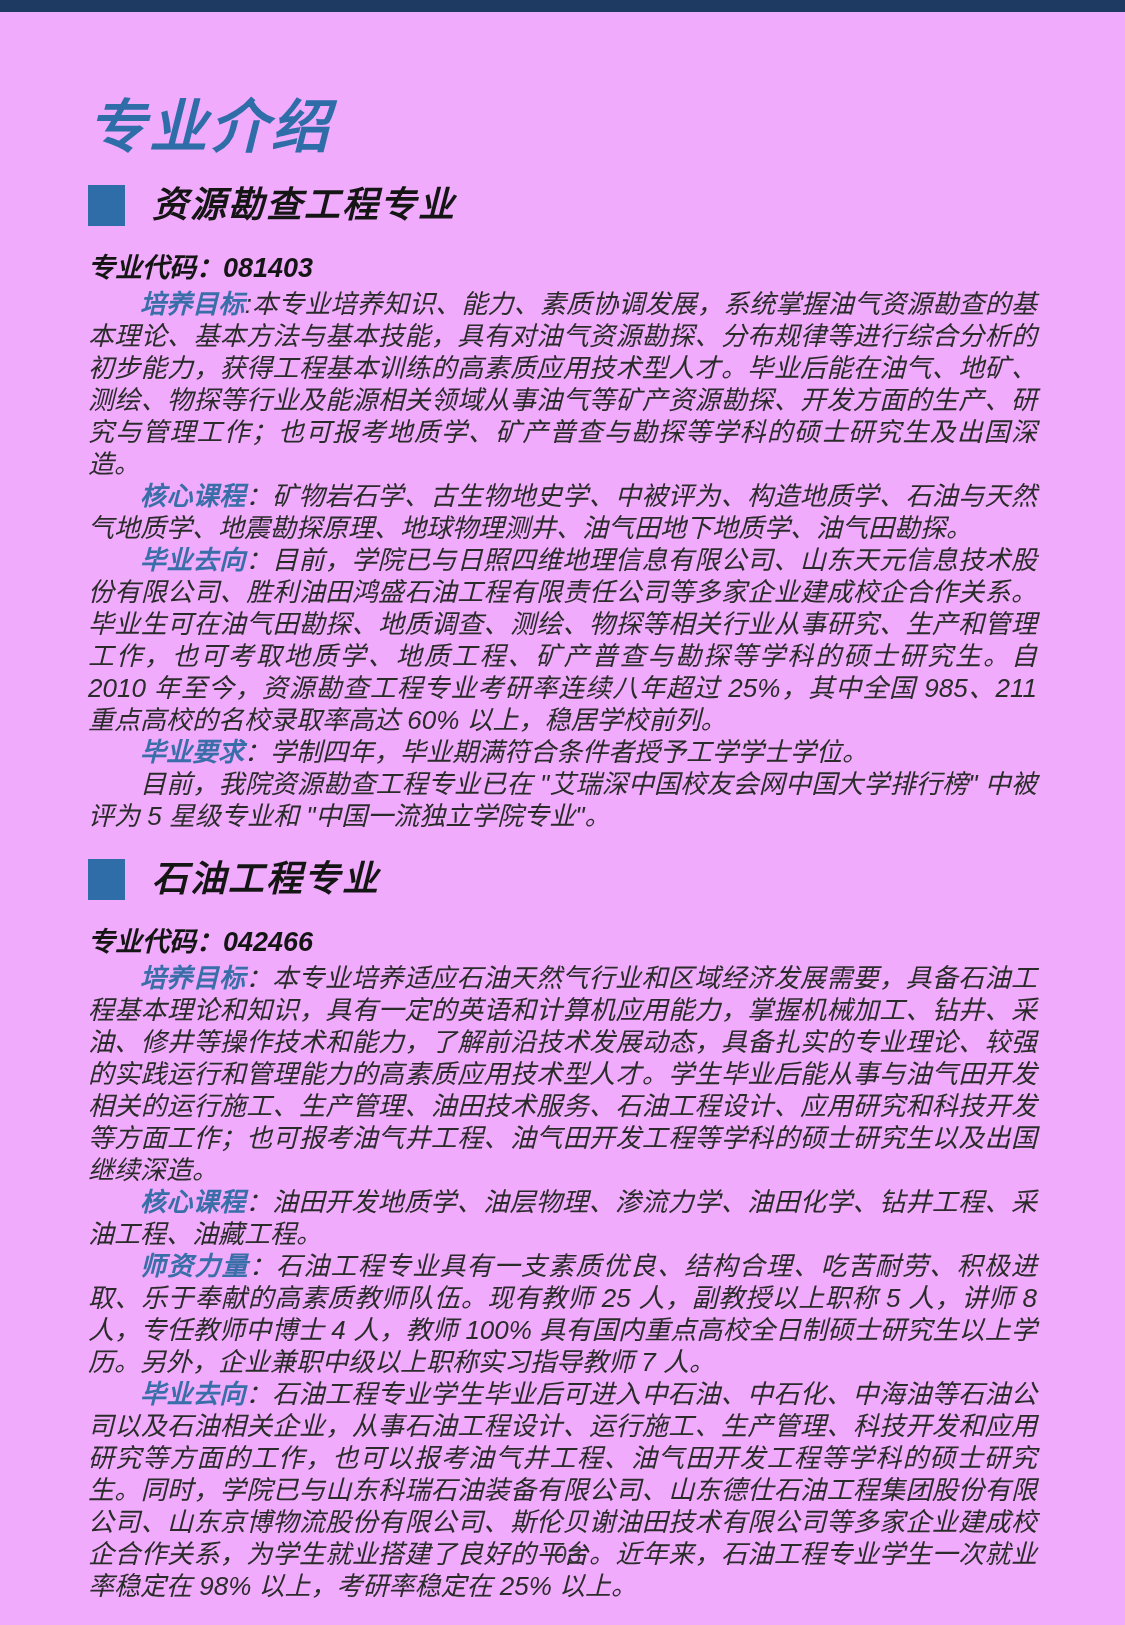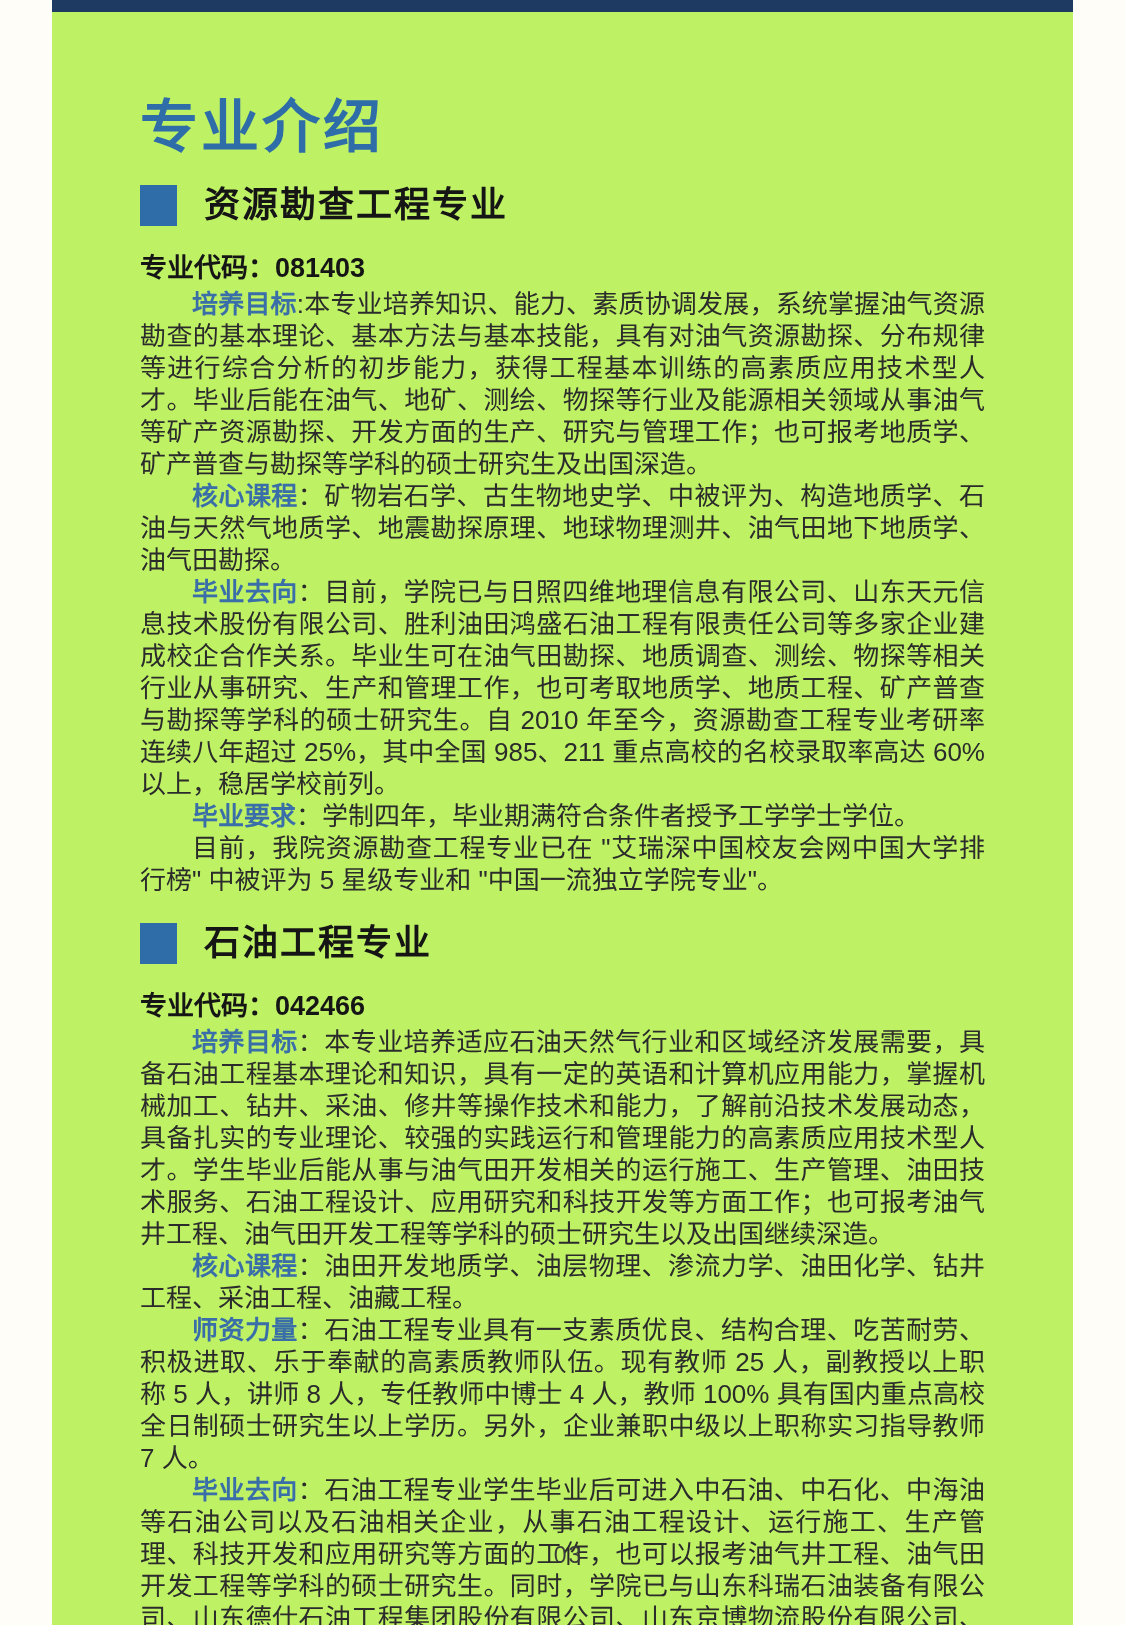--- a/index.html
+++ b/index.html
@@ -3,25 +3,26 @@
 <meta charset="utf-8">
 <style>
   * { box-sizing: border-box; }
   html, body { margin: 0; padding: 0; }
   body {
     font-family: "Liberation Sans", "DejaVu Sans", sans-serif;
     background: #fffdf7;
   }
   .page {
     position: relative;
-    width: 1021px;
+    width: 1125px;
     height: 1625px;
-    background: #bef264;
+    background: #f0abfc;
     overflow: hidden;
     margin: 0 auto;
+    font-style: italic;
   }
   .top-bar {
     width: 100%;
     height: 12px;
     background: #1e3a63;
   }
   .content {
     padding: 0 88px;
   }
   .page-title {

